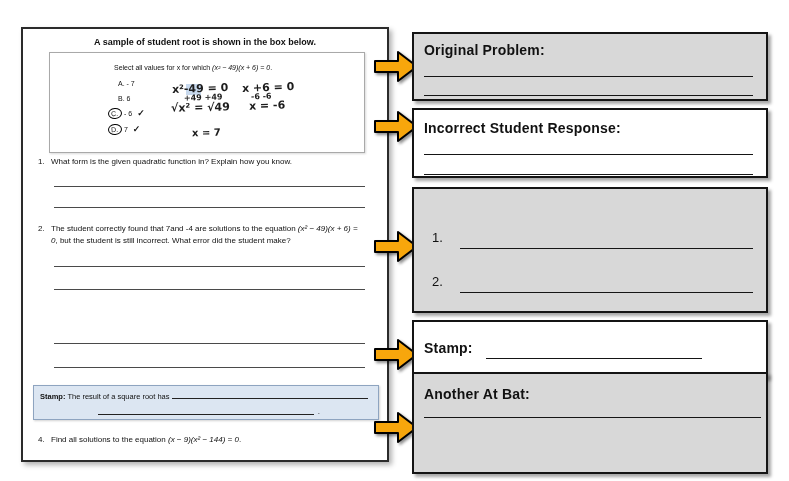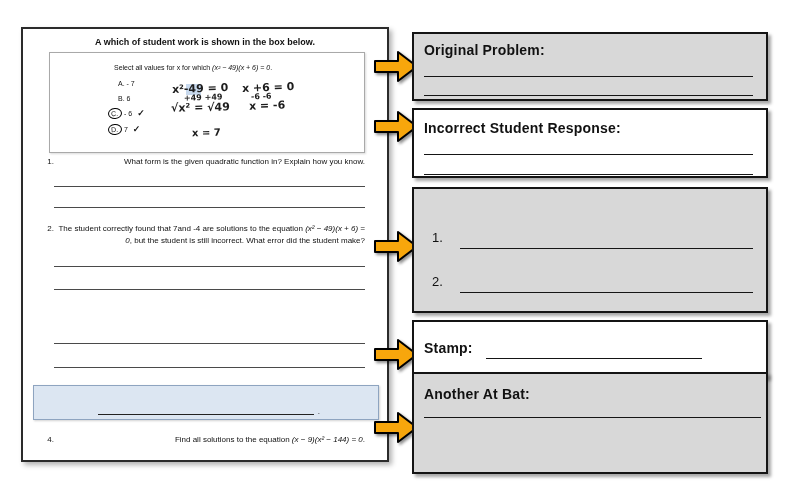--- a/index.html
+++ b/index.html
@@ -15,21 +15,21 @@
                background:#fff;border:1px solid #a9a9a9;box-shadow:1px 1px 2px rgba(0,0,0,.15);}
   .prompt{position:absolute;left:64px;top:11px;font-size:7px;}
   .choice{position:absolute;font-size:7px;white-space:nowrap;}
   .circled{display:inline-block;border:1.4px solid #000;border-radius:50%;
            padding:1px 3px 1px 2px;transform:rotate(-4deg);}
   .check{font-size:9px;font-weight:bold;margin-left:5px;}
   .hw{position:absolute;font-family:"DejaVu Sans",sans-serif;font-weight:700;color:#1c1c1c;
       white-space:nowrap;}
   .hl{position:absolute;background:#aac4e4;opacity:.65;}
 
-  .q{position:absolute;left:15px;right:22px;font-size:8px;line-height:1.45;text-align:right;}
+  .q{position:absolute;left:15px;right:22px;font-size:8px;line-height:1.45;}
   .qnum{display:inline-block;width:13px;vertical-align:top;}
   .qtext{display:inline-block;width:calc(100% - 16px);}
   .math{font-family:Liberation Sans, sans-serif;font-style:italic;}
   .wline{position:absolute;left:31px;width:311px;border-top:1px solid #4a4a4a;}
 
   .stampbox{position:absolute;left:10px;top:356px;width:344px;height:33px;
             background:#dce6f2;border:1px solid #8ea4c0;box-shadow:1px 1px 2px rgba(0,0,0,.18);
             font-size:7.5px;}
   .sb-row{position:absolute;left:6px;top:5px;white-space:nowrap;}
   .sb-label{font-weight:bold;}
@@ -51,21 +51,21 @@
   .pline-num{position:absolute;left:46px;right:13px;border-top:1.6px solid #151515;}
   .stamp-inline-line{position:absolute;left:72px;top:36px;width:216px;border-top:1.6px solid #151515;}
   .p5-line{position:absolute;left:10px;right:5px;border-top:1.6px solid #151515;}
 </style>
 </head>
 <body>
 
 <div class="canvas">
 
   <div class="page">
-    <div class="ws-header">A which of student work is shown in the box below.</div>
+    <div class="ws-header">A sample of student root is shown in the box below.</div>
 
     <div class="problem-box">
       <div class="prompt"><span>Select all values for x for which </span><span class="math">(x² − 49)(x + 6) = 0</span><span>.</span></div>
 
       <div class="choice" style="left:68px;top:27px"><span>A.</span> <span>- 7</span></div>
       <div class="choice" style="left:68px;top:42px"><span>B.</span> <span>6</span></div>
       <div class="choice" style="left:58px;top:55px"><span class="circled"><span>C.</span></span> <span>- 6</span><span class="check">✓</span></div>
       <div class="choice" style="left:58px;top:71px"><span class="circled"><span>D.</span></span> <span>7</span><span class="check">✓</span></div>
 
       <div class="hl" style="left:136px;top:31px;width:15px;height:11px"></div>
@@ -87,20 +87,25 @@
     <div class="q" style="top:194px">
       <span class="qnum">2.</span><span class="qtext"><span>The student correctly found that 7and -4 are solutions to the equation </span><span class="math">(x² − 49)(x + 6) = 0</span><span>, but the student is still incorrect. What error did the student make?</span></span>
     </div>
     <div class="wline" style="top:237px"></div>
     <div class="wline" style="top:260px"></div>
 
     <div class="wline" style="top:314px"></div>
     <div class="wline" style="top:338px"></div>
 
     <div class="stampbox">
+      <div class="sb-row">
+        <span class="sb-label">Stamp:</span>
+        <span>The result of a square root has</span>
+        <span class="sb-line1"></span>
+      </div>
       <div class="sb-line2">
           <span class="sb-period">.</span>
         </div>
     </div>
 
     <div class="q" style="top:405px">
       <span class="qnum">4.</span><span class="qtext"><span>Find all solutions to the equation </span><span class="math">(x − 9)(x² − 144) = 0</span><span>.</span></span>
     </div>
   </div>
 

